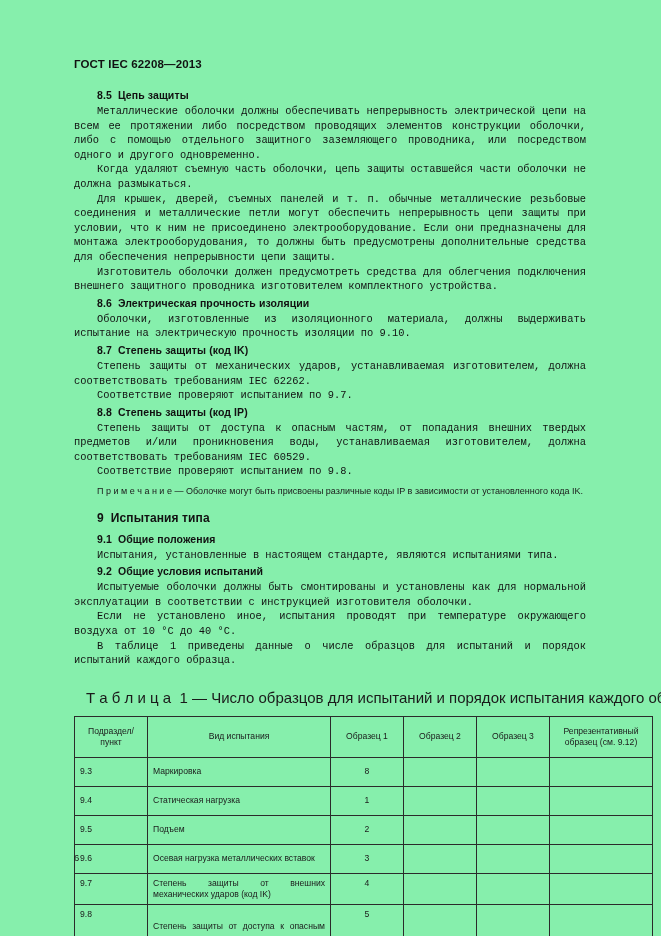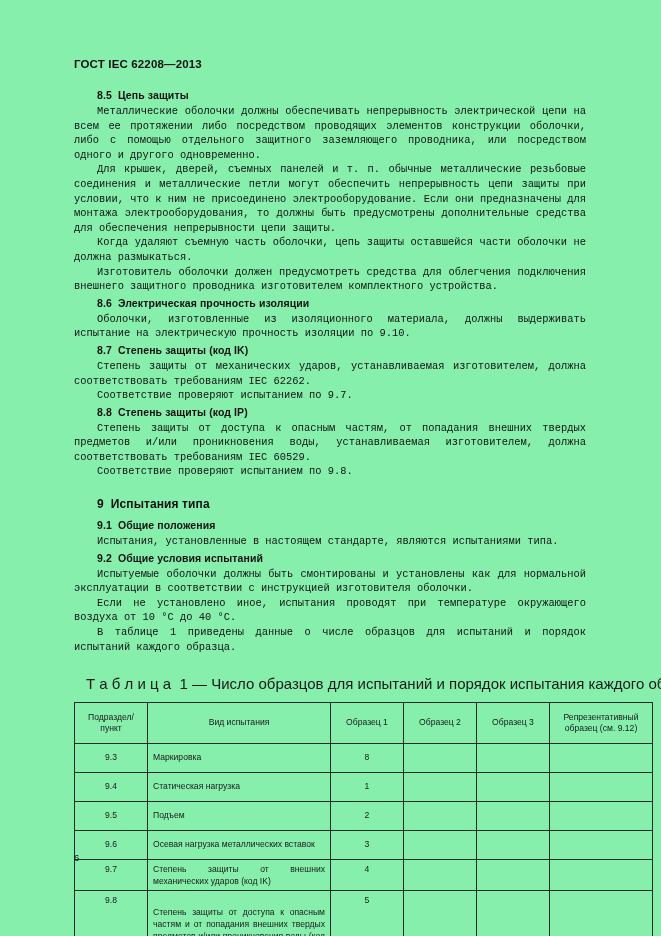--- a/index.html
+++ b/index.html
@@ -100,21 +100,21 @@
     vertical-align: middle;
     font-weight: normal;
     line-height: 11.6px;
   }
   table.spec thead th {
     text-align: center;
     height: 34px;
     vertical-align: middle;
   }
   table.spec thead th.hdr-sub { line-height: 11px; }
-  td.c-clause { text-align: center; width: 62px; }
+  td.c-clause { text-align: left; width: 62px; }
   td.c-test { text-align: left; width: 172px; }
   td.c-spec { text-align: center; width: 62px; }
   td.c-rep { width: 92px; }
   th.c-clause { width: 62px; }
   th.c-test { width: 172px; }
   th.c-spec { width: 62px; }
   th.c-rep { width: 92px; text-align: center; padding-left: 6px; }
   tr.row-tall td { height: 22px; }
   td.justify-cell {
     text-align: justify;
@@ -134,22 +134,22 @@
 <div class="page">
 
   <div class="doc-header">ГОСТ IEC 62208—2013</div>
 
   <div class="content">
 
     <div class="h-sub">
       <span class="num">8.5</span><span>Цепь защиты</span>
     </div>
     <p class="para">Металлические оболочки должны обеспечивать непрерывность электрической цепи на всем ее протяжении либо посредством проводящих элементов конструкции оболочки, либо с помощью отдельного защитного заземляющего проводника, или посредством одного и другого одновременно.</p>
+    <p class="para">Когда удаляют съемную часть оболочки, цепь защиты оставшейся части оболочки не должна размыкаться.</p>
     <p class="para">Для крышек, дверей, съемных панелей и т. п. обычные металлические резьбовые соединения и металлические петли могут обеспечить непрерывность цепи защиты при условии, что к ним не присоединено электрооборудование. Если они предназначены для монтажа электрооборудования, то должны быть предусмотрены дополнительные средства для обеспечения непрерывности цепи защиты.</p>
-    <p class="para">Когда удаляют съемную часть оболочки, цепь защиты оставшейся части оболочки не должна размыкаться.</p>
     <p class="para">Изготовитель оболочки должен предусмотреть средства для облегчения подключения внешнего защитного проводника изготовителем комплектного устройства.</p>
 
     <div class="gap-s"></div>
 
     <div class="h-sub">
       <span class="num">8.6</span><span>Электрическая прочность изоляции</span>
     </div>
     <p class="para">Оболочки, изготовленные из изоляционного материала, должны выдерживать испытание на электрическую прочность изоляции по 9.10.</p>
 
     <div class="gap-s"></div>
@@ -163,20 +163,21 @@
     <div class="gap-s"></div>
 
     <div class="h-sub">
       <span class="num">8.8</span><span>Степень защиты (код IP)</span>
     </div>
     <p class="para">Степень защиты от доступа к опасным частям, от попадания внешних твердых предметов и/или проникновения воды, устанавливаемая изготовителем, должна соответствовать требованиям IEC 60529.</p>
     <p class="para">Соответствие проверяют испытанием по 9.8.</p>
 
     <div class="gap-m"></div>
 
+    <p class="note"><span>П р и м е ч а н и е</span> <span>— Оболочке могут быть присвоены различные коды IP в зависимости от установленного кода IK.</span></p>
 
     <div class="gap-l"></div>
 
     <div class="h-major">
       <span class="num">9</span><span>Испытания типа</span>
     </div>
 
     <div class="gap-s"></div>
 
     <div class="h-sub">

